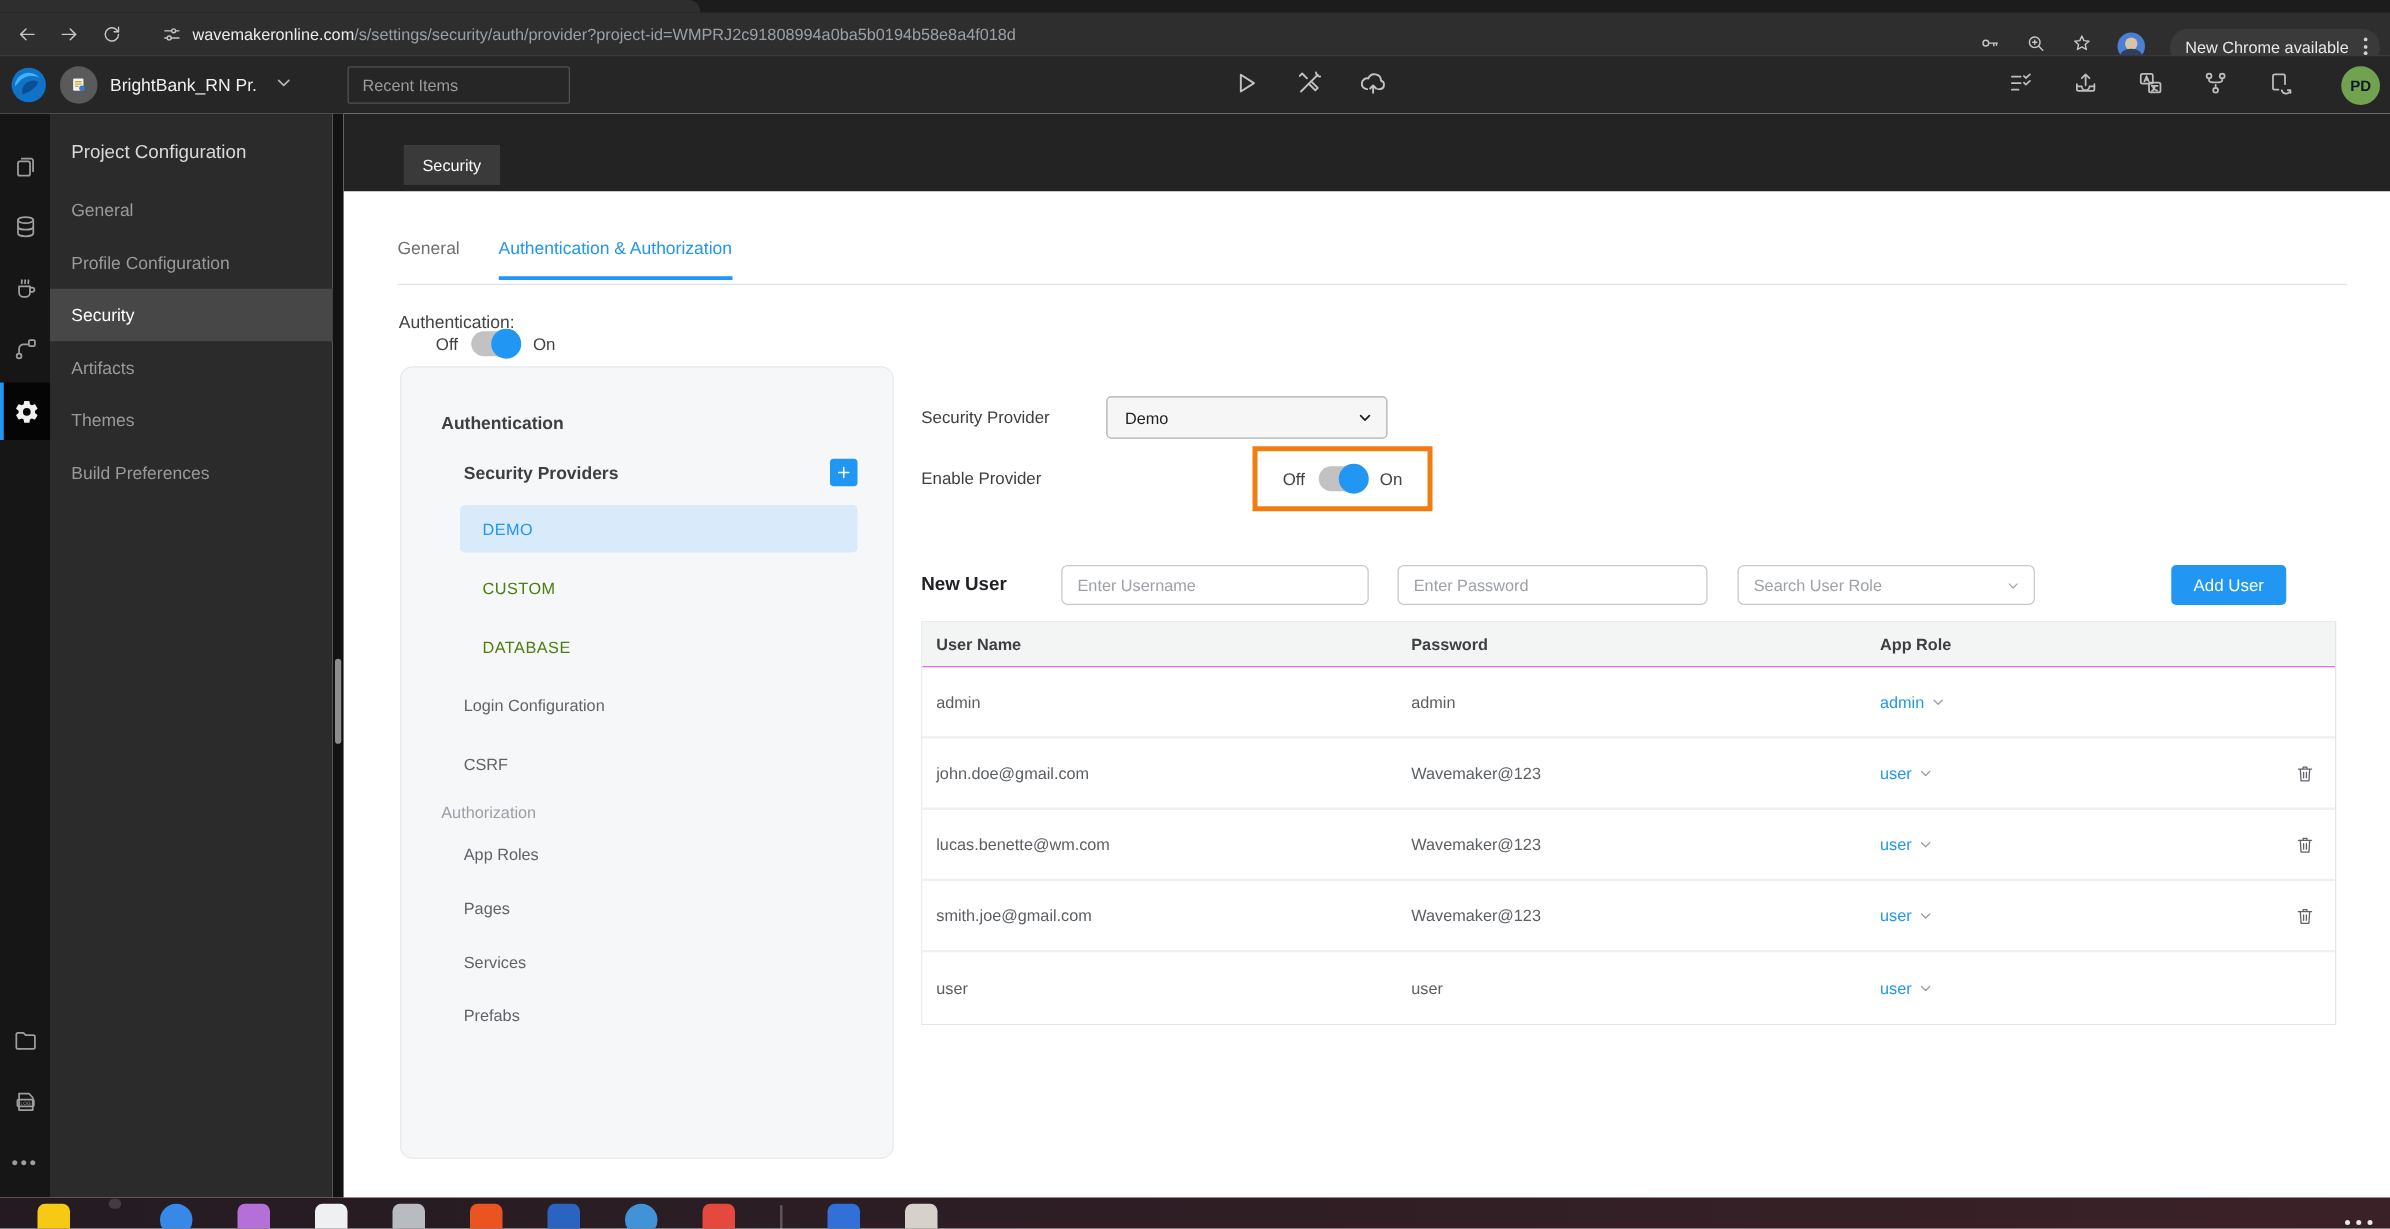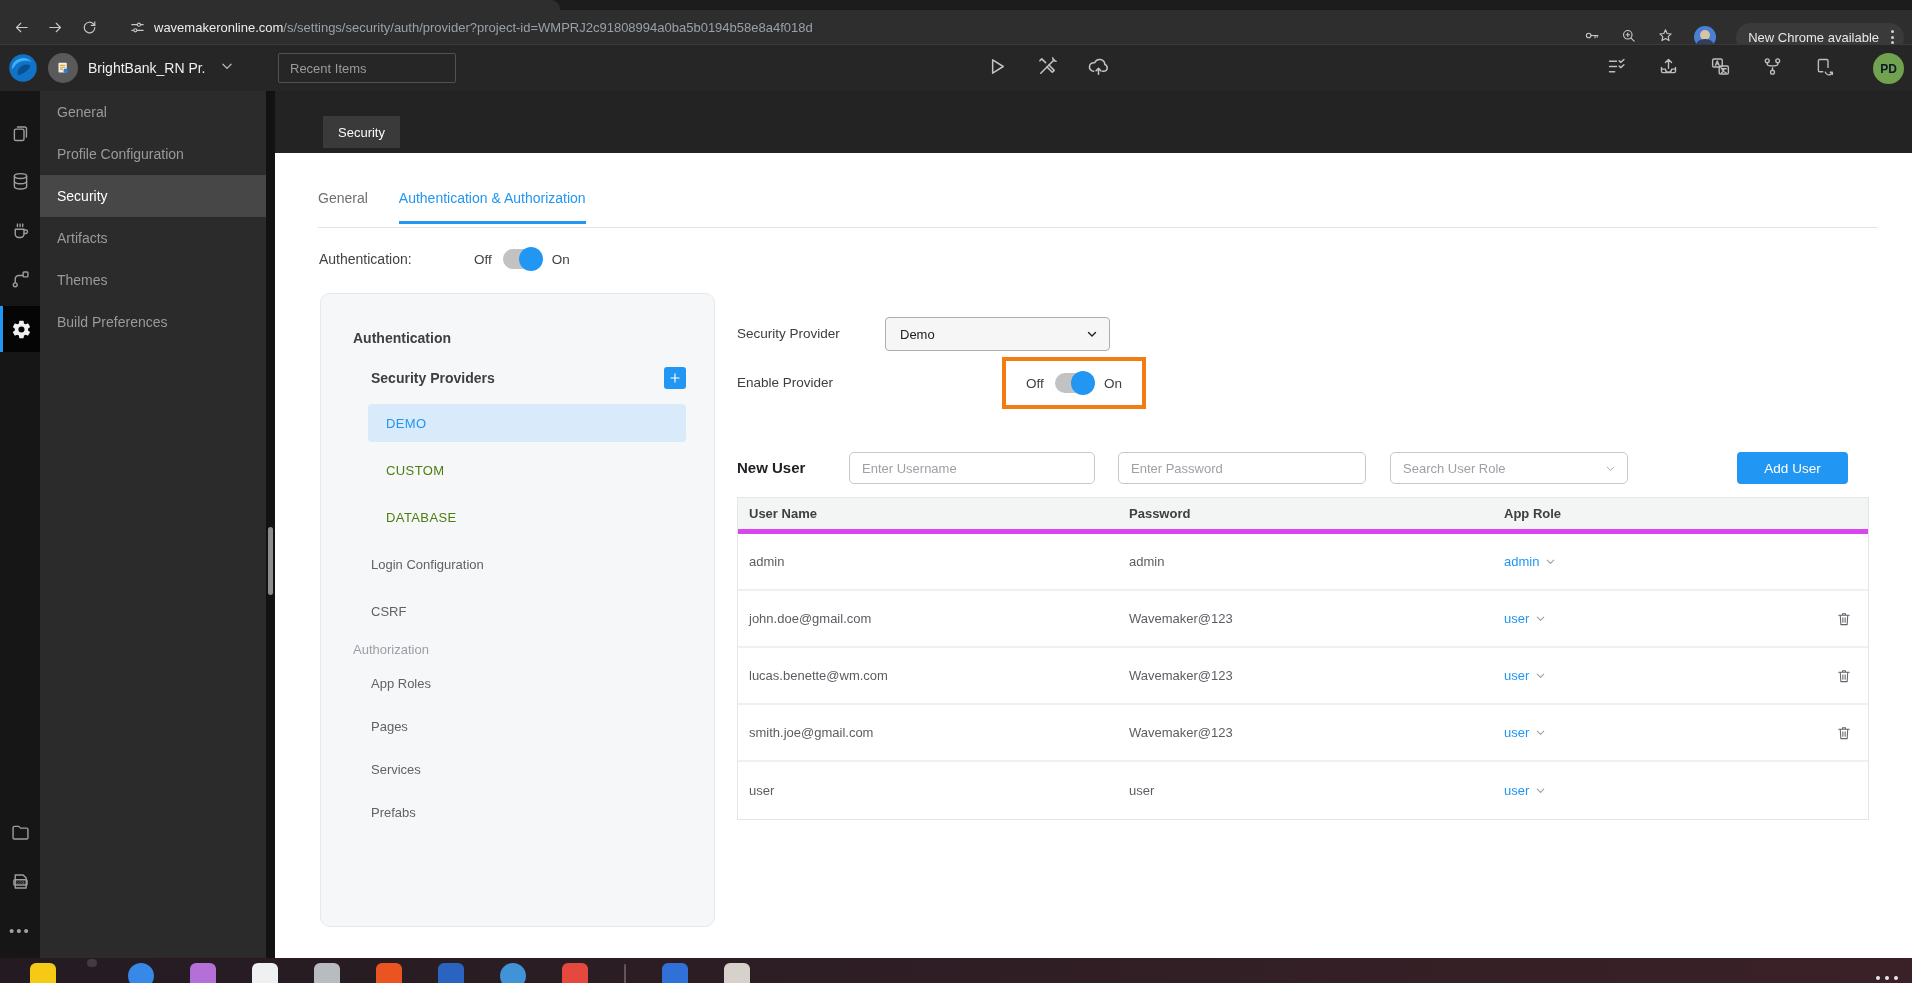--- a/index.html
+++ b/index.html
@@ -63,21 +63,21 @@
   
   .main { position:absolute; left:275px; top:0; right:0; height:100%; background:#ffffff; }
   .main-dark-header { position:absolute; left:0; top:0; width:100%; height:62px; background:#232323; }
   .security-tab { position:absolute; left:48px; top:25px; height:32px; padding:0 15px; background:#3a3a3a; color:#fafafa; font-size:13px; display:flex; align-items:center; }
 
   .tabs-row { position:absolute; left:43px; top:99px; display:flex; gap:31px; }
   .tab { font-size:14px; color:#6f6f6f; padding-bottom:15px; border-bottom:3px solid transparent; }
   .tab.active { color:var(--accent-blue,#2196f3); border-bottom-color:var(--accent-blue,#2196f3); }
   .tabs-divider { position:absolute; left:43px; right:34px; top:136px; height:1px; background:#e2e2e2; }
 
-  .auth-row { position:absolute; left:44px; top:158px; display:flex; align-items:center; }
+  .auth-row { position:absolute; left:44px; top:158px; display:flex; align-items:center;flex-direction:column; }
   .auth-row .lbl { font-size:14px; color:#424242; width:155px; }
   .toggle-group { display:flex; align-items:center; gap:11px; font-size:13.5px; color:#424242; }
   .switch { position:relative; width:38px; height:20px; border-radius:10px; background:var(--toggle-track,#c2c2c2); }
   .switch::after { content:""; position:absolute; right:-2px; top:-2px; width:24px; height:24px; border-radius:50%; background:var(--accent-blue,#2196f3); }
 
   
   .auth-panel { position:absolute; left:45px; top:202px; width:395px; height:634px; background:#f6f7f8; border:1px solid #e6e8ea; border-radius:10px; overflow:hidden; }
   .ap-title { margin:36px 0 0 32px; font-size:14px; font-weight:bold; color:#3c4043; height:20px; }
   .ap-sp-row { margin:16px 28px 0 50px; height:24px; display:flex; align-items:center; justify-content:space-between; }
   .ap-sp-label { font-size:14px; font-weight:bold; color:#3c4043; }
@@ -101,25 +101,25 @@
   .ep-label { position:absolute; left:0; top:64px; height:52px; line-height:52px; }
   .orange-box { position:absolute; left:265px; top:64px; width:144px; height:52px; border:4px solid var(--highlight-orange,#f07c12); background:#fff; display:flex; align-items:center; justify-content:center; }
 
   .nu-label { position:absolute; left:0; top:159px; height:32px; line-height:32px; font-size:15px; font-weight:bold; color:#202124; }
   .nu-input { position:absolute; top:159px; height:32px; border:1px solid #c8c8c8; border-radius:5px; padding:0 12px; font-size:13px; color:#333; font-family:"Liberation Sans",sans-serif; background:#fff; }
   .nu-input::placeholder { color:#9da1a6; }
   .nu-username { left:112px; width:246px; }
   .nu-password { left:381px; width:248px; }
   .nu-role { position:absolute; left:653px; top:159px; width:238px; height:32px; border:1px solid #c8c8c8; border-radius:5px; display:flex; align-items:center; justify-content:space-between; padding:0 10px 0 12px; font-size:13px; color:#9da1a6; background:#fff; }
   .nu-role svg { width:13px; height:13px; color:#9da1a6; }
-  .add-user-btn { position:absolute; left:1000px; top:159px; width:111px; height:32px; background:var(--accent-blue,#2196f3); color:#fff; font-size:13.5px; border:none; border-radius:4px; display:flex; align-items:center; justify-content:center; }
+  .add-user-btn { position:absolute; left:1000px; top:159px; width:92px; height:32px; background:var(--accent-blue,#2196f3); color:#fff; font-size:13.5px; border:none; border-radius:4px; display:flex; align-items:center; justify-content:center; }
 
   
   .users-table { position:absolute; left:0; top:204px; width:1132px; border:1px solid #e4e5e6; }
-  .tbl-header { display:grid; grid-template-columns:380px 375px 330px 36px; padding-left:11px; height:36px; align-items:center; background:#f3f4f4; border-bottom:5px solid #d946ef; font-size:13px; font-weight:bold; color:#3c4043; }
+  .tbl-header { display:grid; grid-template-columns:380px 375px 330px 36px; padding-left:11px; height:36px; align-items:center; background:#f3f4f4; border-bottom:1px solid #d946ef; font-size:13px; font-weight:bold; color:#3c4043; }
   .tbl-row { display:grid; grid-template-columns:380px 375px 330px 36px; padding-left:11px; height:57px; align-items:center; background:#fff; border-bottom:2px solid #eef0f1; font-size:13px; color:#5a5e62; }
   .tbl-row:last-child { border-bottom:none; }
   .role-cell { display:flex; align-items:center; gap:5px; color:var(--accent-blue,#2196f3); }
   .role-cell svg { width:13px; height:13px; color:#9aa0a6; stroke-width:2; }
   .trash-btn { width:20px; height:20px; color:#5f6368; display:flex; align-items:center; justify-content:center; }
   .trash-btn svg { width:18px; height:18px; stroke-width:1.4; }
 
   
   .taskbar { position:absolute; left:0; bottom:0; width:100%; height:25px; background:linear-gradient(90deg,#241b22,#3a2127); overflow:hidden; }
   .dock { position:absolute; left:30px; top:5px; display:flex; align-items:flex-start; gap:36px; }
@@ -334,20 +334,21 @@
             <rect x="4.5" y="10" width="15" height="6" rx="1"></rect>
             <text x="12" y="14.7" text-anchor="middle" font-size="4.4" fill="currentColor" stroke="none" font-family="Liberation Sans, sans-serif">LOG</text>
           </svg>
       </div>
       <div class="rail-item" style="top:817px">
         <span class="rail-dots">•••</span>
       </div>
     </div>
 
     <div class="config-panel">
+      <div class="config-title">Project Configuration</div>
       <div>
           <div class="cfg-item">General</div>
           <div class="cfg-item">Profile Configuration</div>
           <div class="cfg-item active">Security</div>
           <div class="cfg-item">Artifacts</div>
           <div class="cfg-item">Themes</div>
           <div class="cfg-item">Build Preferences</div>
         </div>
     </div>
 

